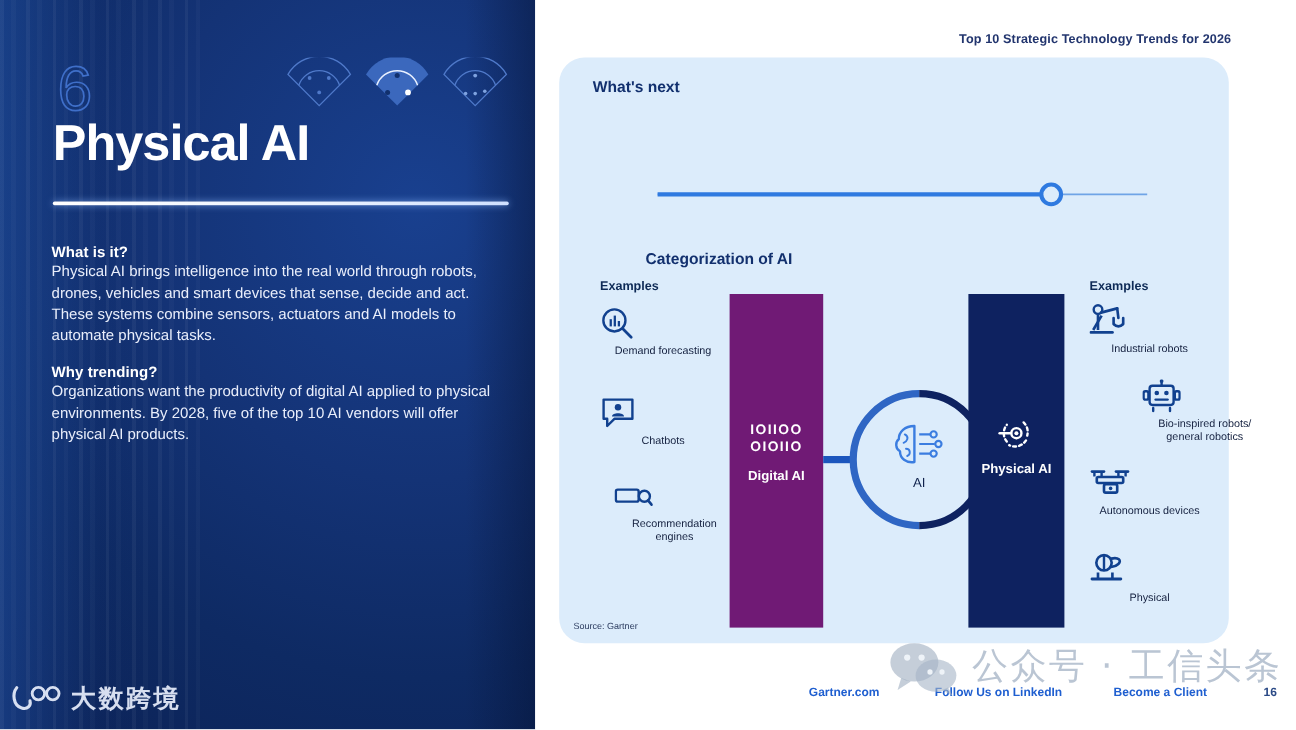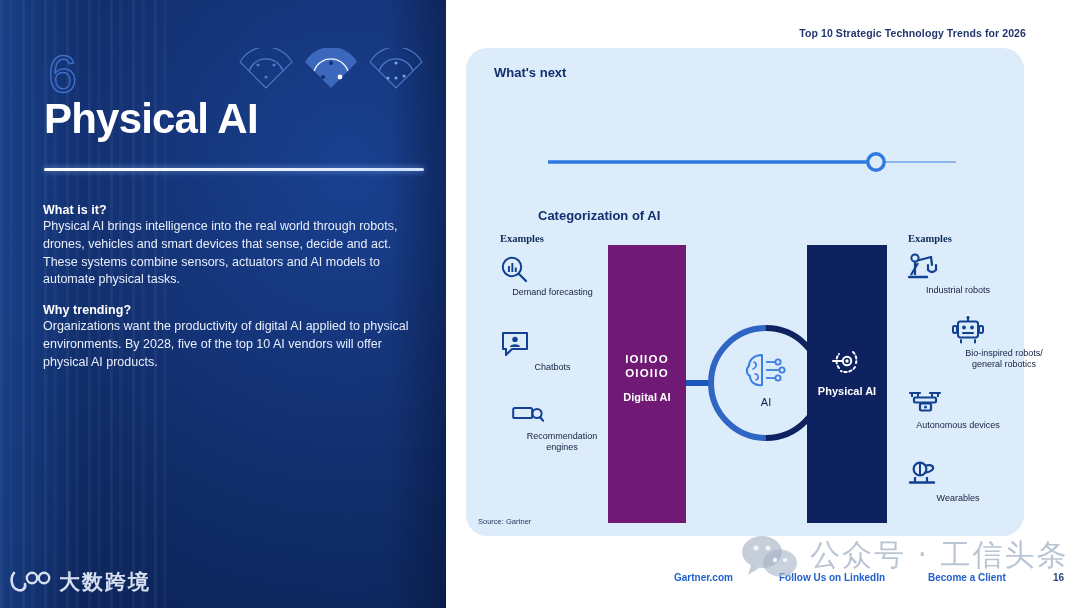--- a/index.html
+++ b/index.html
@@ -97,21 +97,21 @@
   .slider{position:absolute;left:80px;top:103px;width:412px;height:22px;}
 
   .cat-title{
     position:absolute;left:28px;top:160px;
     font-size:13px;font-weight:700;color:#12306e;margin-left:44px;
   }
 
   .diagram{position:absolute;left:0;top:185px;width:558px;height:290px;}
 
   .col-head{
-    font-size:10.5px;font-weight:700;color:#0e2a56;font-family:Liberation Serif, serif;
+    font-size:10.5px;font-weight:700;color:#0e2a56;
   }
   .ex-label{
     font-size:9px;font-weight:400;color:#14203f;line-height:1.26;text-align:center;
   }
   .ex-item{position:absolute;}
   .ex-item .ic{display:block;margin-bottom:4px;}
 
   .bar{position:absolute;}
   .bar-digital{background:#701a75;}
   .bar-physical{background:#0e2260;}
@@ -351,21 +351,21 @@
 
         <div class="ex-item" style="left:442px;top:228px;width:100px;">
           <svg class="ic" width="30" height="28" viewBox="0 0 30 28">
             <circle cx="12" cy="8" r="6.4" fill="none" stroke="#11418f" stroke-width="2.2"></circle>
             <path d="M12 1.6 L12 14.4" stroke="#11418f" stroke-width="2"></path>
             <path d="M18 4.5 C24 3 27 6 24 9 C22 11 18 11.5 18 11.5" fill="none" stroke="#11418f" stroke-width="2.2" stroke-linecap="round"></path>
             <line x1="7" y1="16" x2="7" y2="21" stroke="#11418f" stroke-width="2.2"></line>
             <line x1="19" y1="16" x2="19" y2="21" stroke="#11418f" stroke-width="2.2"></line>
             <line x1="2" y1="21.5" x2="26" y2="21.5" stroke="#11418f" stroke-width="2.4" stroke-linecap="round"></line>
           </svg>
-          <div class="ex-label">Wearables</div>
+          <div class="ex-label">Physical</div>
         </div>
 
       </div>
 
       <div class="source">Source: Gartner</div>
     </div>
 
     <div class="footer">
       <a class="f1" href="#">Gartner.com</a>
       <a class="f2" href="#">Follow Us on LinkedIn</a>

